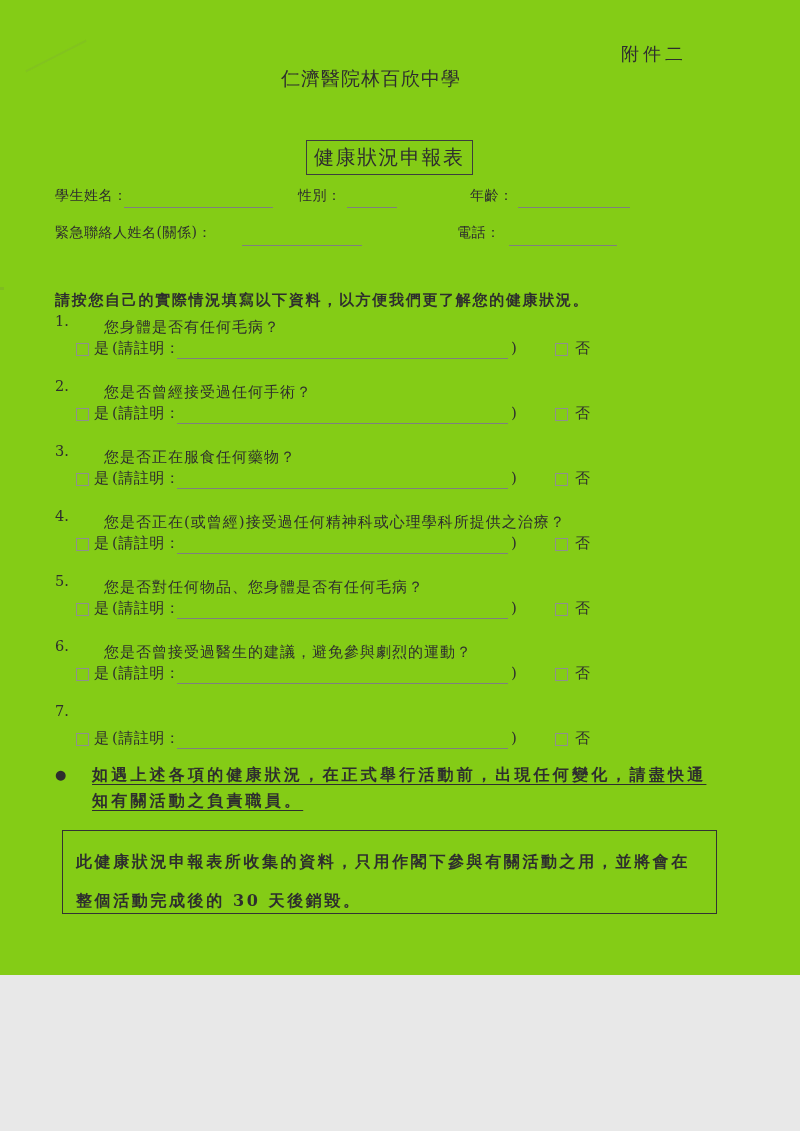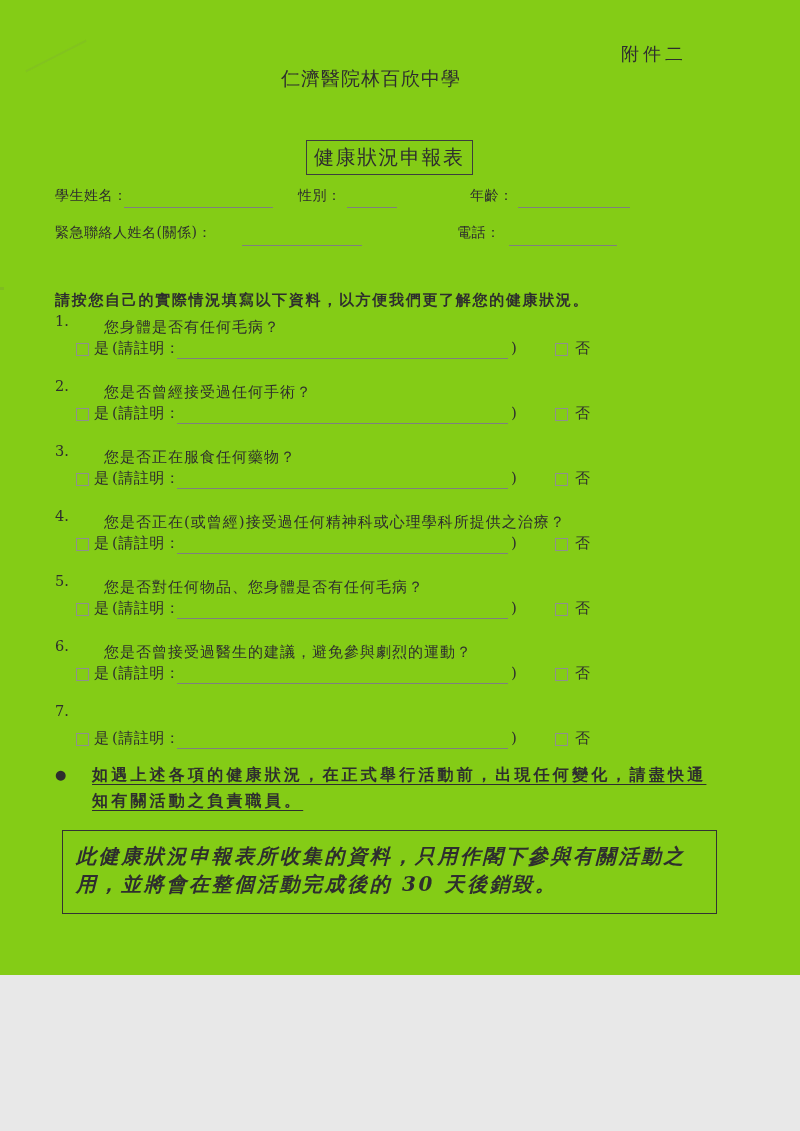--- a/index.html
+++ b/index.html
@@ -57,21 +57,21 @@
     text-decoration:underline;text-underline-offset:4px;
     text-decoration-thickness:1px;
   }
   
   .privacy-box{
     left:62px;top:830px;width:655px;height:84px;
     border:1.5px solid #333;box-sizing:border-box;
     padding:11px 8px 0 13px;
   }
   .privacy-text{
-    font-size:20px;font-weight:bold;letter-spacing:2.6px;line-height:28px;font-style:italic;
+    font-size:16px;font-weight:bold;letter-spacing:2.6px;line-height:39px;
   }
   
   .footer-label{font-size:15px;letter-spacing:1.5px;white-space:nowrap;}
   
   .artifact-1{
     left:22px;top:55px;width:68px;height:0;
     border-top:2px solid rgba(120,120,120,0.10);
     transform:rotate(-27deg);
   }
   .artifact-2{left:0px;top:287px;width:4px;height:3px;background:rgba(100,100,100,0.14);}

